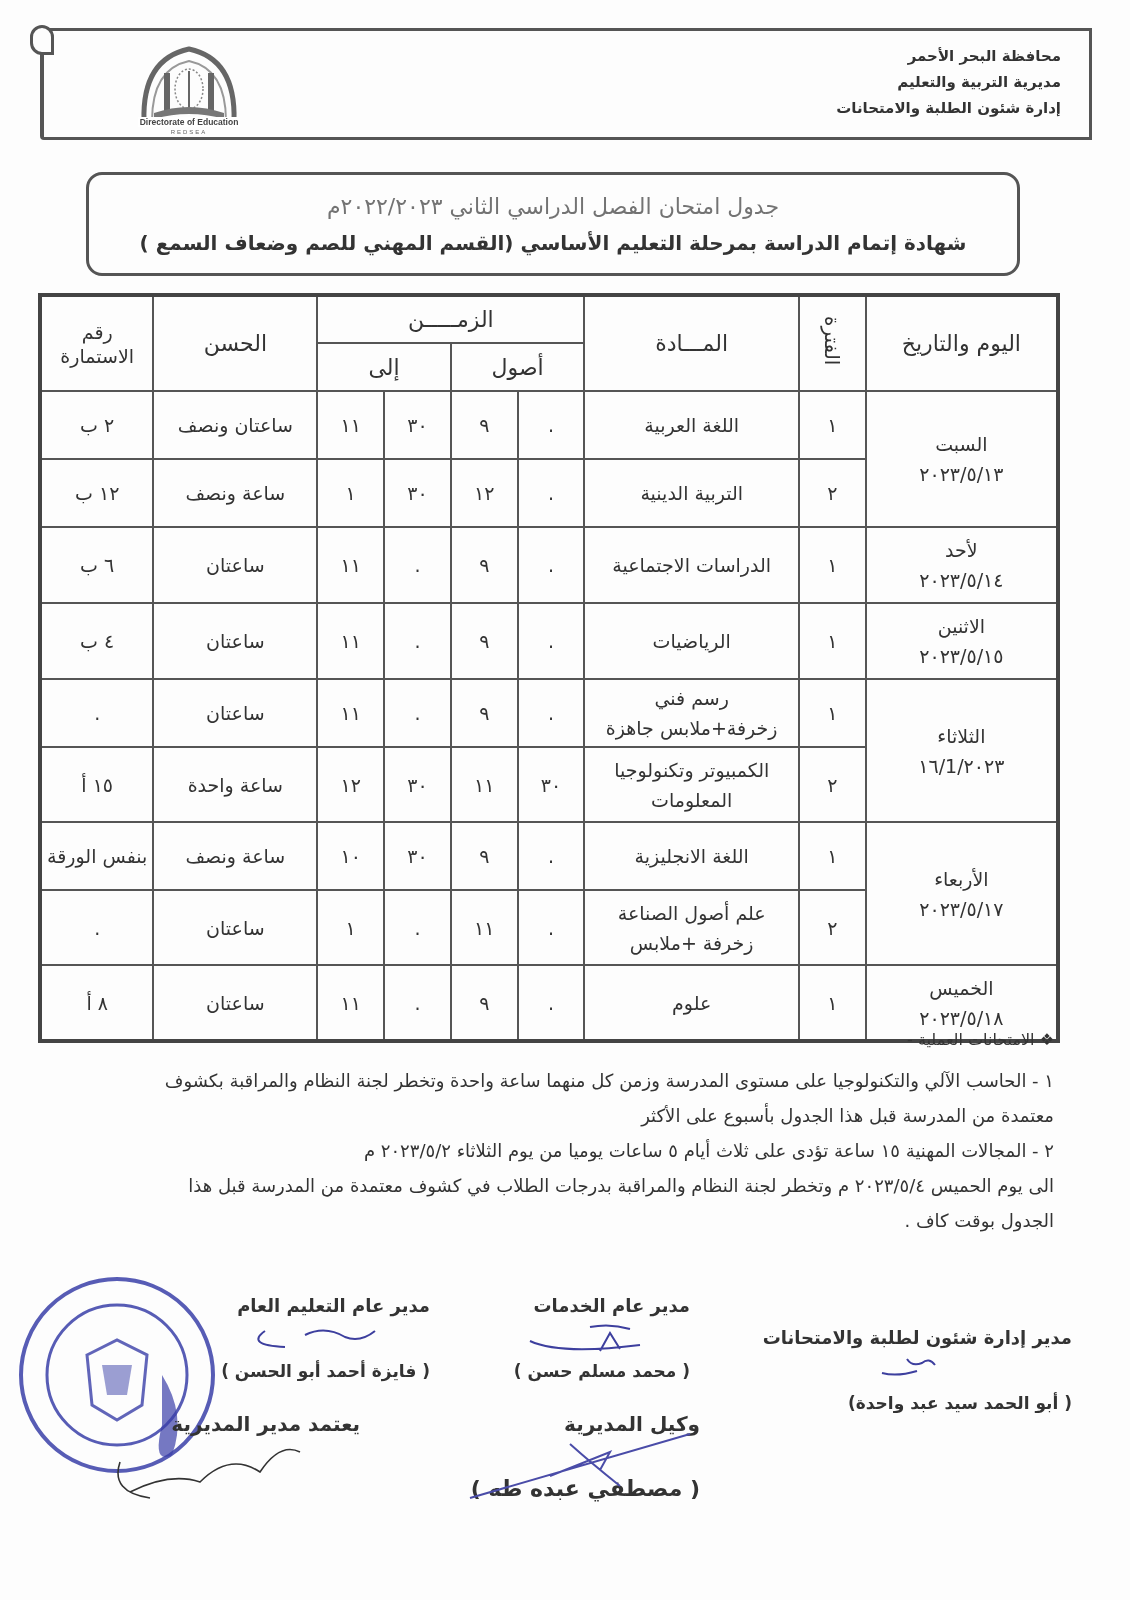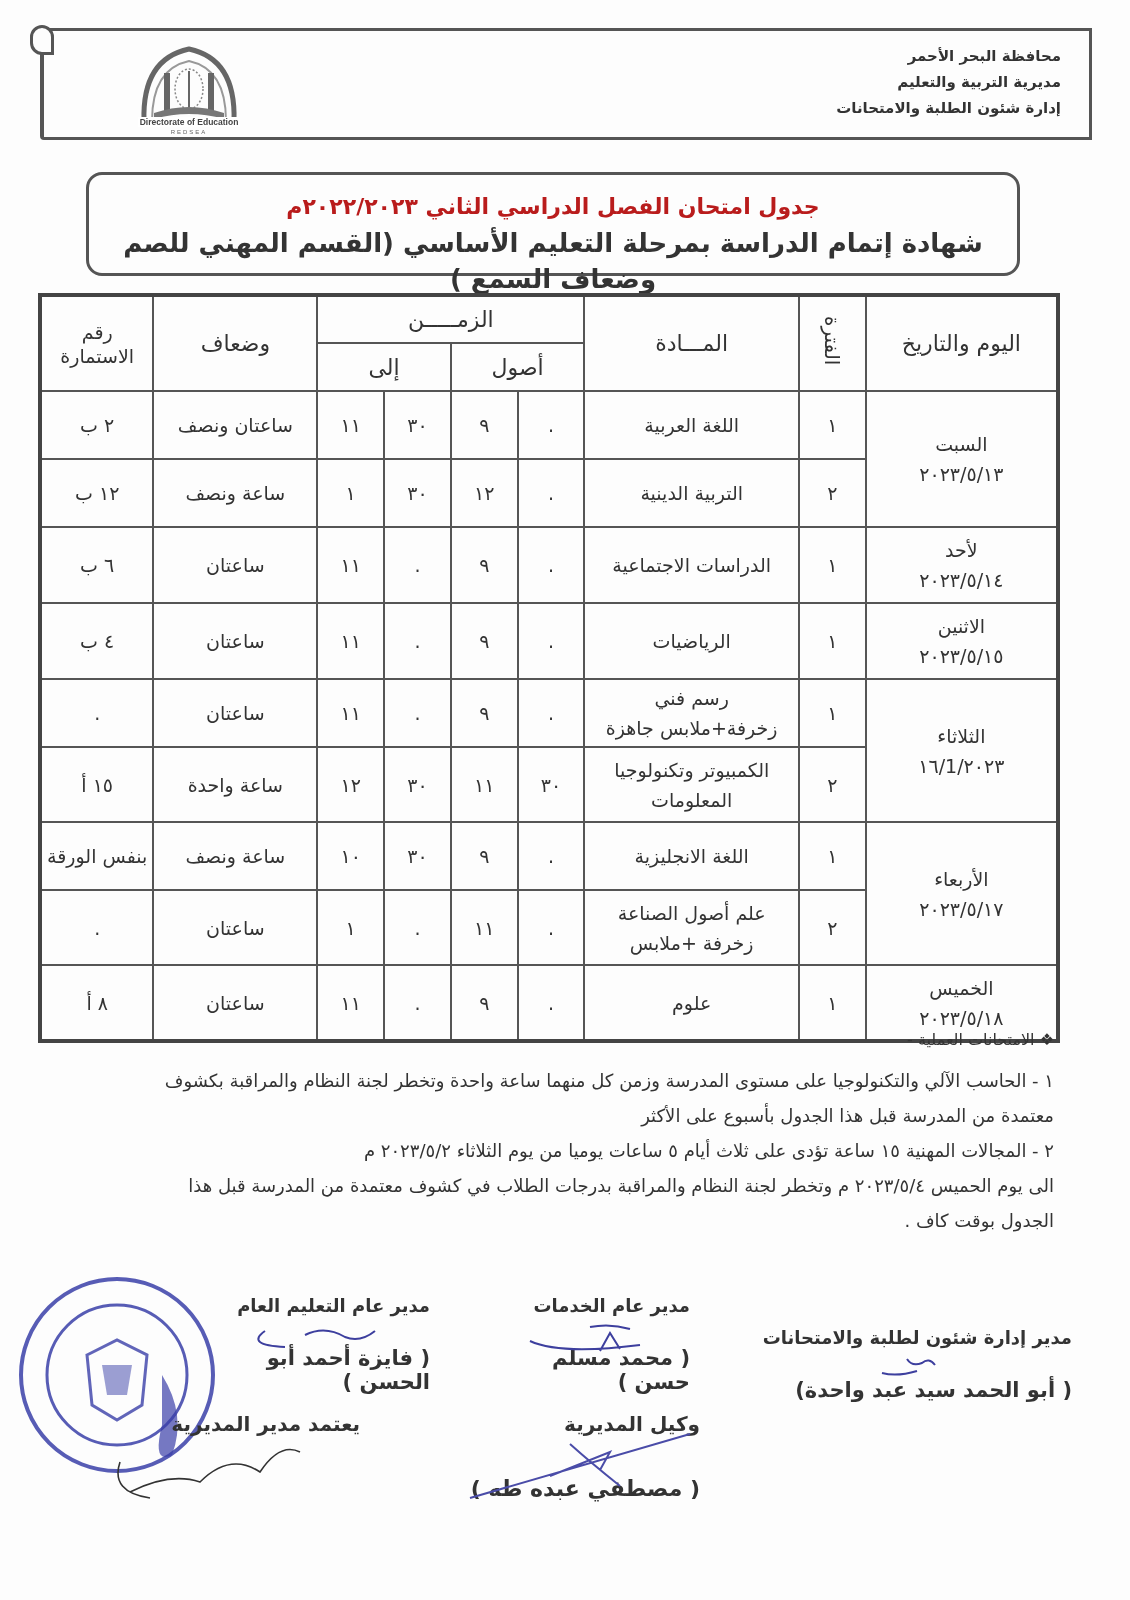--- a/index.html
+++ b/index.html
@@ -10,22 +10,22 @@
     .header-frame { position: absolute; left: 40px; top: 28px; width: 1052px; height: 112px;
       border: 3px solid #555; border-radius: 4px 0 0 4px; border-left-width: 4px; }
     .header-frame::before { content: ""; position: absolute; left: -14px; top: -6px; width: 18px; height: 24px;
       border: 3px solid #555; border-radius: 12px 12px 0 12px; background: #fdfdfd; }
     .header-lines { position: absolute; right: 28px; top: 12px; text-align: right; font-weight: bold; font-size: 15px; line-height: 26px; color: #333; }
     .logo { position: absolute; left: 90px; top: 8px; width: 110px; height: 96px; }
 
     
     .title-box { position: absolute; left: 86px; top: 172px; width: 934px; height: 104px;
       border: 3px solid #555; border-radius: 16px; text-align: center; padding-top: 14px; }
-    .title-box .t1 { font-size: 22px; font-weight: bold; color: #b91c1c; line-height: 36px; }
-    .title-box .t2 { font-size: 26px; font-weight: bold; color: #333; line-height: 36px; }
+    .title-box .t1 { font-size: 22px; font-weight: normal; color: #737373; line-height: 36px; }
+    .title-box .t2 { font-size: 20px; font-weight: bold; color: #333; line-height: 36px; }
 
     
     table.sched { position: absolute; left: 38px; top: 293px; width: 1022px; border-collapse: collapse;
       border: 4px solid #444; direction: rtl; font-size: 19px; color: #333; }
     table.sched td, table.sched th { border: 2px solid #555; text-align: center; vertical-align: middle; font-weight: normal; }
     table.sched th { font-size: 22px; padding: 4px; }
     .col-day { width: 190px; }
     .col-period { width: 66px; }
     .col-subject { width: 212px; }
     .col-tm { width: 66px; }
@@ -38,21 +38,21 @@
     tr.r-tall td { height: 75px; }
 
     
     .notes { position: absolute; right: 76px; top: 1022px; width: 1010px; text-align: right; font-size: 18px; color: #333; line-height: 35px; }
     .notes .heading { font-size: 16px; margin-bottom: 6px; }
     .notes p { margin: 0; }
 
     
     .sig { position: absolute; text-align: right; color: #333; }
     .sig .role { font-size: 18px; font-weight: bold; }
-    .sig .name { font-size: 21px; font-weight: bold; margin-top: 30px; }
+    .sig .name { font-size: 17px; font-weight: bold; margin-top: 45px; }
     .sig .scribble { position: absolute; left: 50%; transform: translateX(-50%); top: 26px; }
     .sig-big .role { font-size: 20px; }
     .sig-big .name { font-size: 22px; margin-top: 40px; }
 
     .stamp { position: absolute; left: 12px; top: 1265px; width: 220px; height: 220px; }
   </style>
 </head>
 <body>
 
 <div class="header-frame">
@@ -91,21 +91,21 @@
       <col class="col-tm">
     <col class="col-duration">
       <col class="col-form">
   </colgroup>
   <thead>
     <tr style="height:48px">
       <th rowspan="2">اليوم والتاريخ</th>
       <th rowspan="2"><span class="period-head">الفترة</span></th>
       <th rowspan="2">المـــادة</th>
       <th colspan="4">الزمـــــن</th>
-      <th rowspan="2">وضعاف</th>
+      <th rowspan="2">الحسن</th>
       <th rowspan="2" style="font-size:19px;line-height:24px">رقم الاستمارة</th>
     </tr>
     <tr style="height:48px">
       <th colspan="2">أصول</th>
       <th colspan="2">إلى</th>
     </tr>
   </thead>
   <tbody id="tbody">
       <tr class="r-half">
         <td rowspan="2" class="day">

